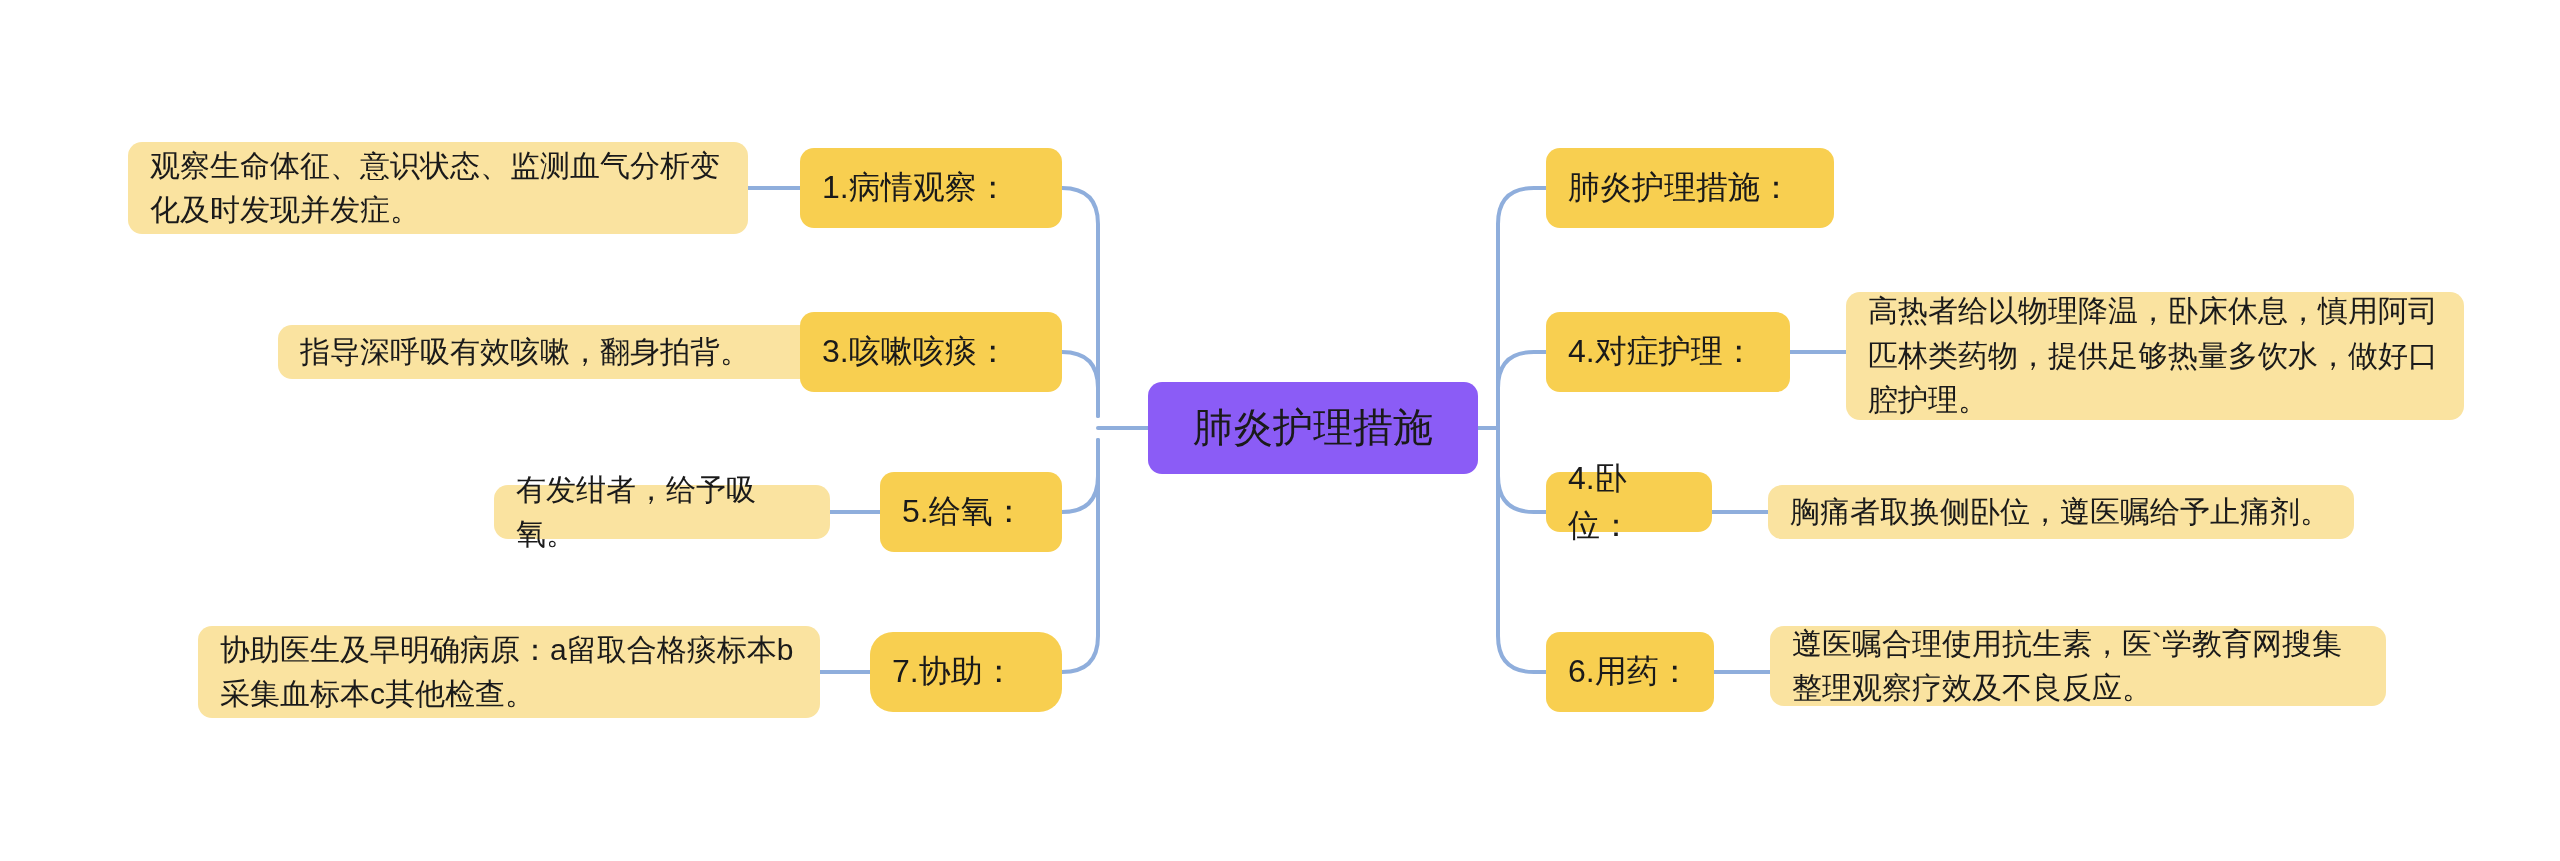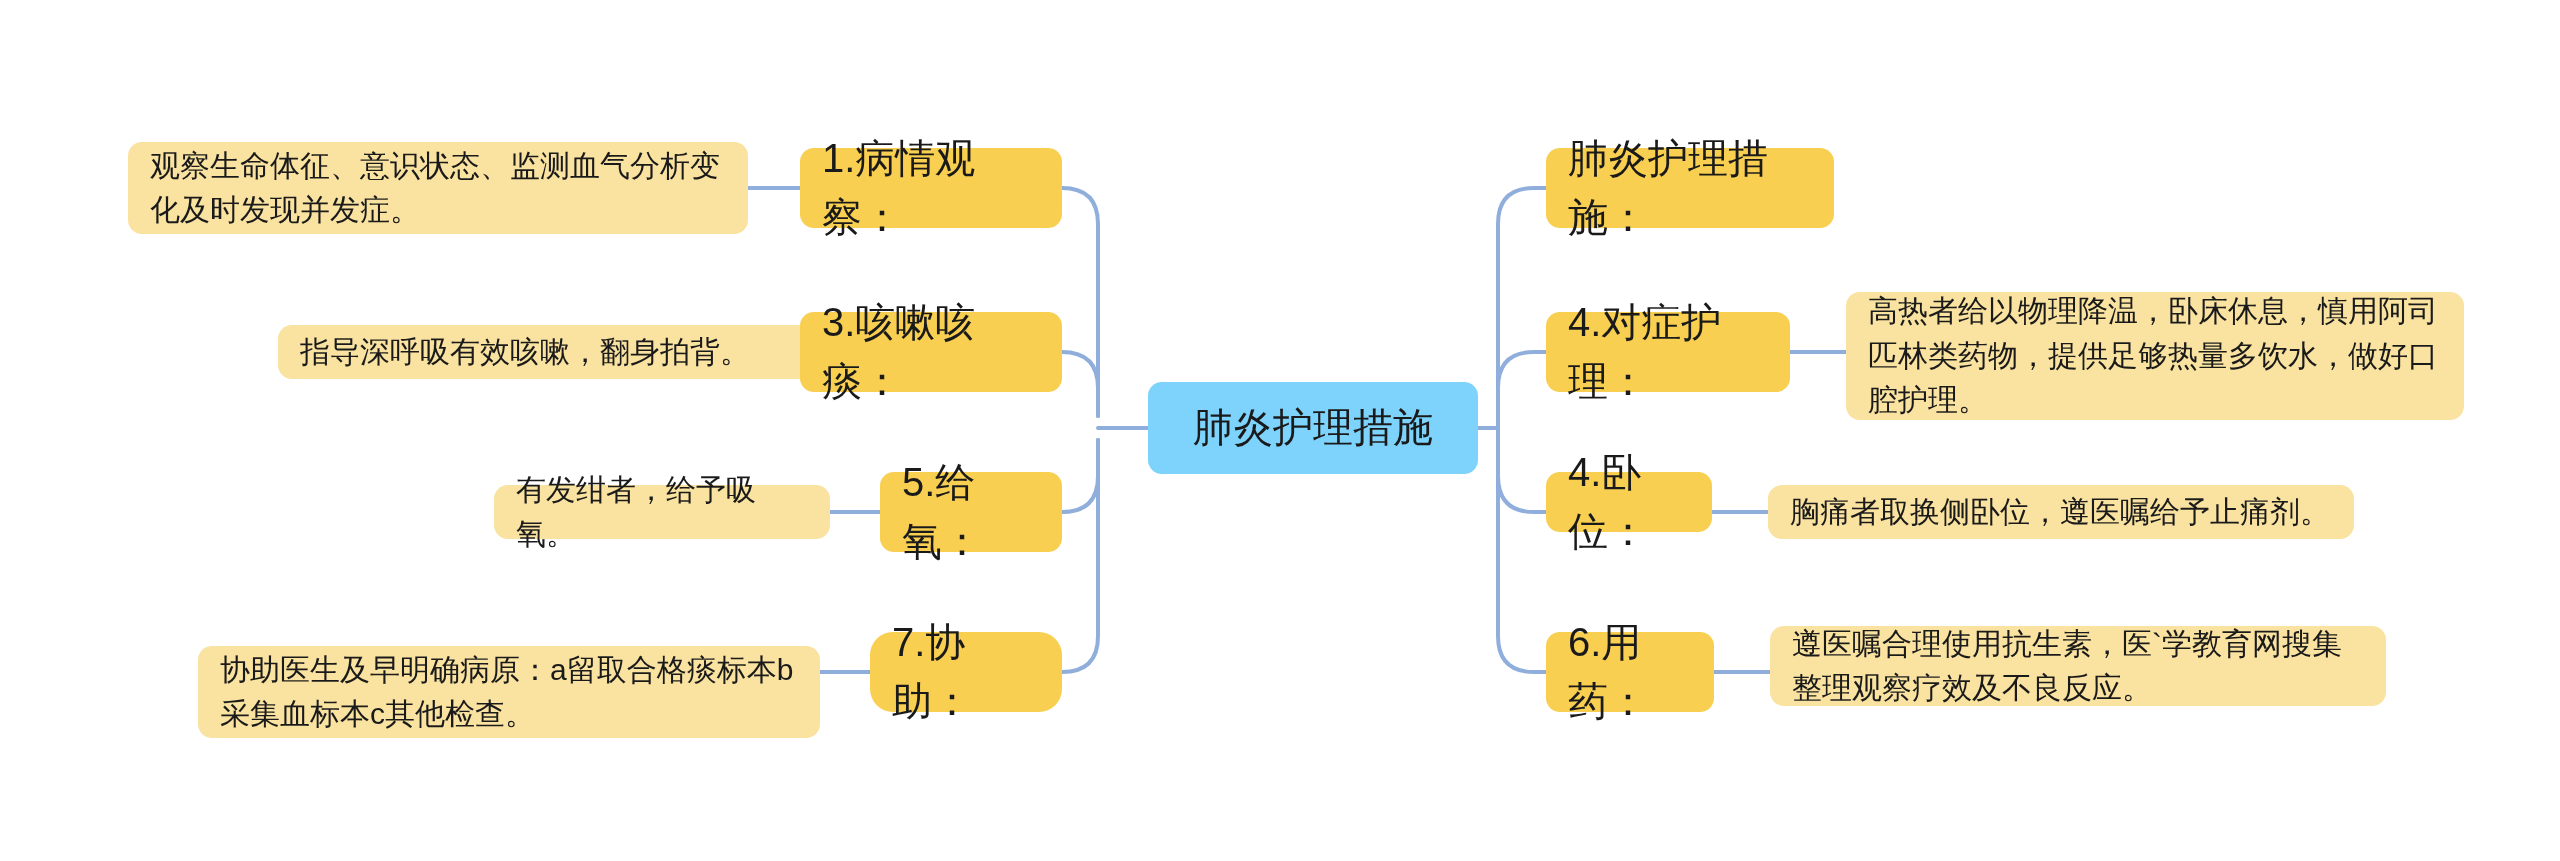--- a/index.html
+++ b/index.html
@@ -38,27 +38,27 @@
   }
   
   .leaf {
     background: #FAE3A0;
     font-size: 30px;
     padding: 14px 22px;
   }
   
   .branch {
     background: #F8CF50;
-    font-size: 40px;
+    font-size: 32px;
     padding: 12px 22px;
     justify-content: flex-start;
   }
   
   .root {
-    background: #7dd3fc;
+    background: #8b5cf6;
     font-size: 40px;
     padding: 16px 26px;
     justify-content: center;
     text-align: left;
   }
 </style>
 </head>
 <body>
 
 <div id="canvas">
@@ -95,21 +95,21 @@
   </div>
 
   <div class="node leaf" style="left:278px; top:325px; width:554px; height:54px;">
     <span>指导深呼吸有效咳嗽，翻身拍背。</span>
   </div>
 
   <div class="node leaf" style="left:494px; top:485px; width:336px; height:54px;">
     <span>有发绀者，给予吸氧。</span>
   </div>
 
-  <div class="node leaf" style="left:198px; top:626px; width:622px; height:92px;margin-top:20px;">
+  <div class="node leaf" style="left:198px; top:626px; width:622px; height:92px;">
     <span>协助医生及早明确病原：a留取合格痰标本b采集血标本c其他检查。</span>
   </div>
 
   <div class="node branch" style="left:800px; top:148px; width:262px; height:80px;">
     <span>1.病情观察：</span>
   </div>
 
   <div class="node branch" style="left:800px; top:312px; width:262px; height:80px;">
     <span>3.咳嗽咳痰：</span>
   </div>

